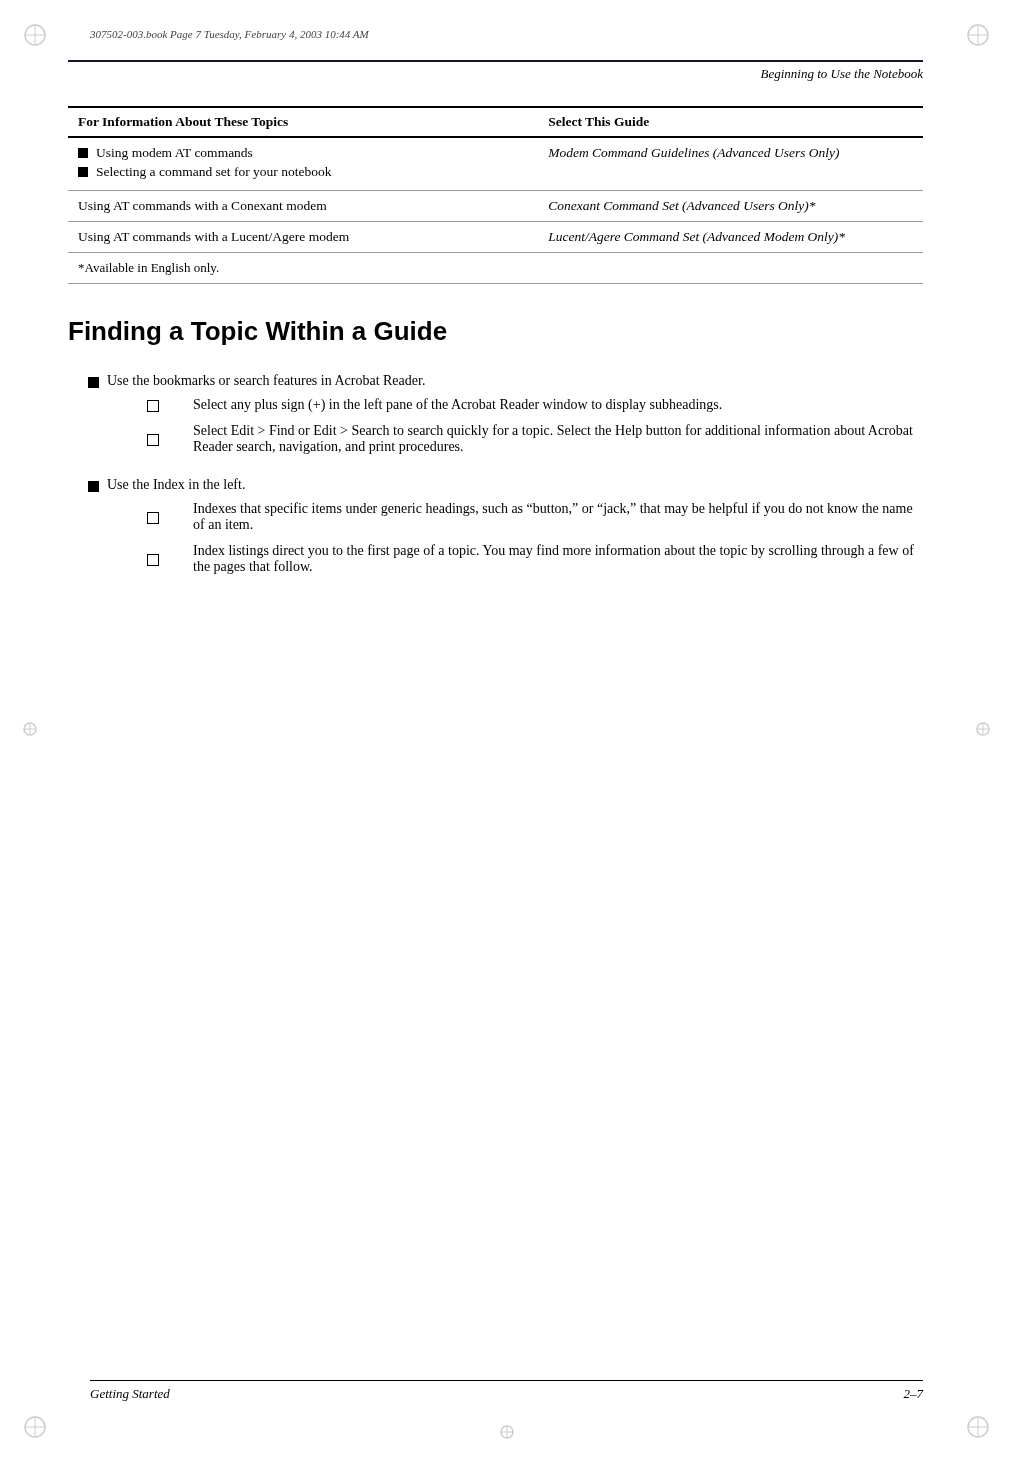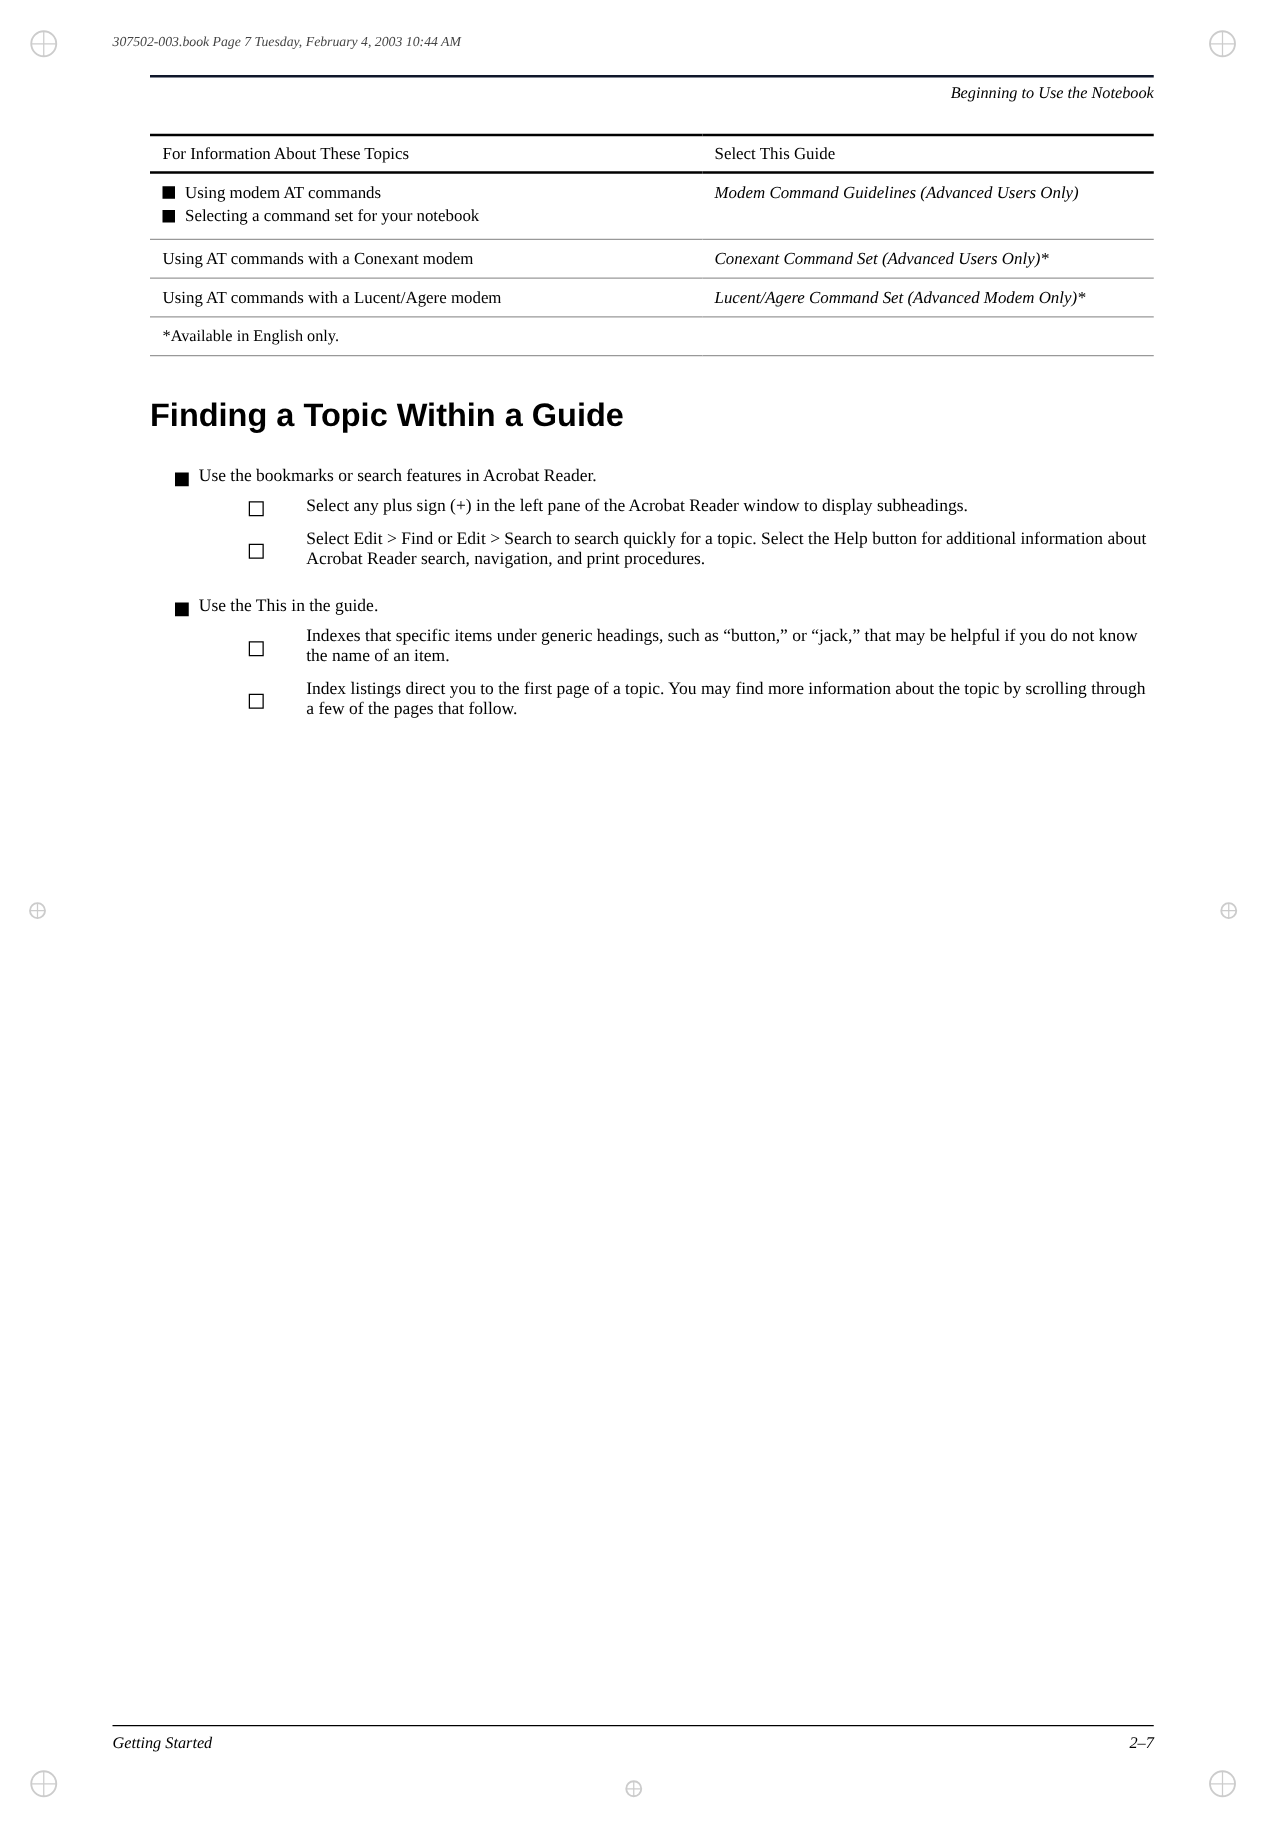--- a/index.html
+++ b/index.html
@@ -14,21 +14,21 @@
       font-size: 14px;
       color: #000;
       width: 1013px;
       min-height: 1462px;
       position: relative;
     }
 
     .page {
       width: 1013px;
       min-height: 1462px;
-      padding: 60px 90px 80px 120px;
+      padding: 60px 90px 80px 68px;
       position: relative;
     }
 
     
     .corner-mark {
       position: absolute;
       width: 30px;
       height: 30px;
     }
     .corner-mark svg {
@@ -65,21 +65,21 @@
     
     .info-table {
       width: 100%;
       border-collapse: collapse;
       margin-bottom: 32px;
       font-size: 13.5px;
     }
 
     .info-table th {
       background: #fff;
-      font-weight: normal;
+      font-weight: bold;
       font-size: 13.5px;
       text-align: left;
       border-top: 2px solid #000;
       border-bottom: 2px solid #000;
       padding: 6px 10px;
     }
 
     .info-table td {
       padding: 7px 10px;
       vertical-align: top;
@@ -343,21 +343,21 @@
           <span class="sub-bullet-box"></span>
           <span class="sub-bullet-text">Select Edit &gt; Find or Edit &gt; Search to search quickly for a topic. Select the Help button for additional information about Acrobat Reader search, navigation, and print procedures.</span>
         </div>
       </div>
     </div>
   </div>
 
   <div class="main-bullet">
     <span class="bullet-square"></span>
     <div class="main-bullet-text">
-      <span>Use the This in the guide.</span>
+      <span>Use the Index in the left.</span>
       <div class="sub-bullets">
         <div class="sub-bullet">
           <span class="sub-bullet-box"></span>
           <span class="sub-bullet-text">Indexes that specific items under generic headings, such as “button,” or “jack,” that may be helpful if you do not know the name of an item.</span>
         </div>
         <div class="sub-bullet">
           <span class="sub-bullet-box"></span>
           <span class="sub-bullet-text">Index listings direct you to the first page of a topic. You may find more information about the topic by scrolling through a few of the pages that follow.</span>
         </div>
       </div>

